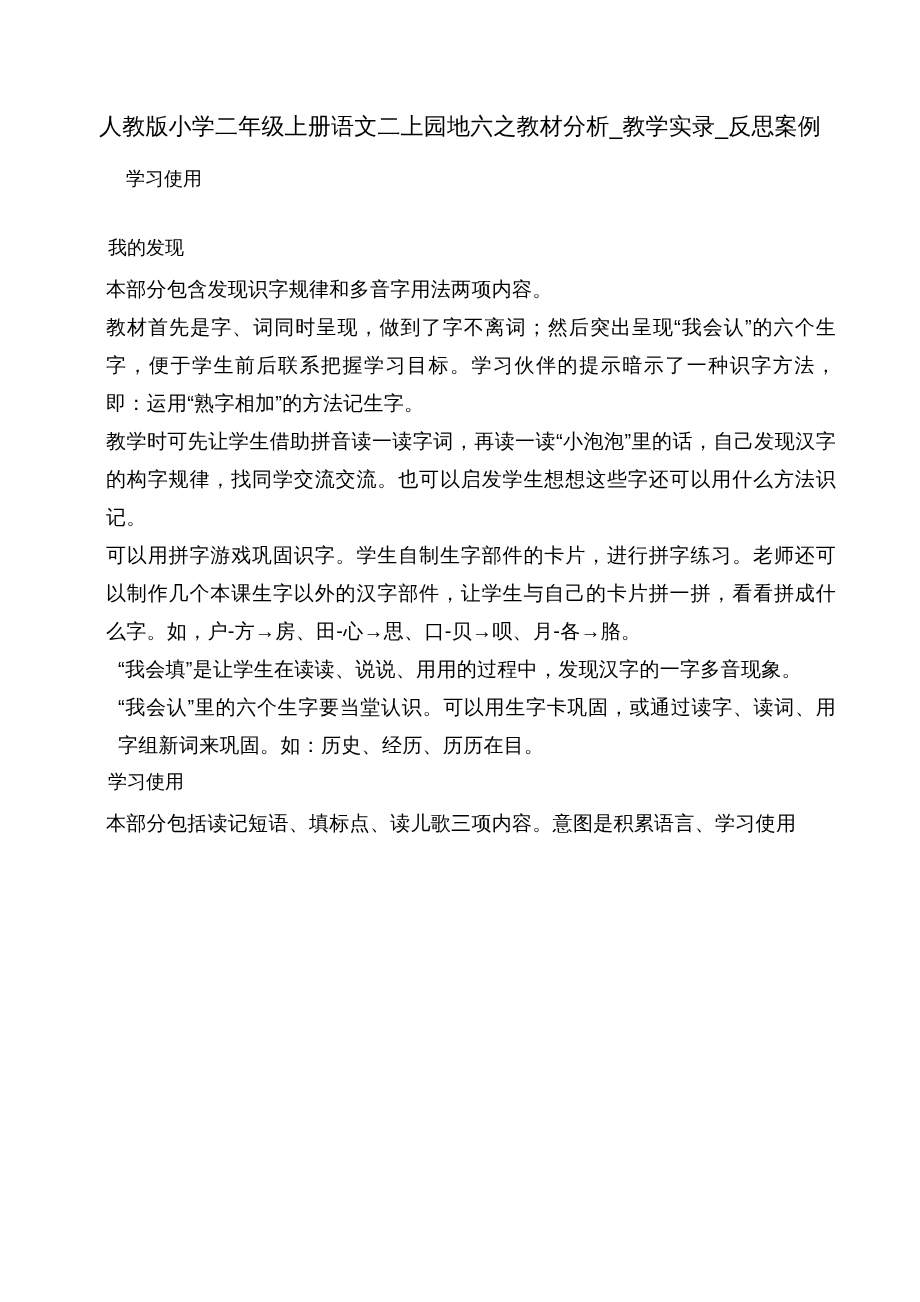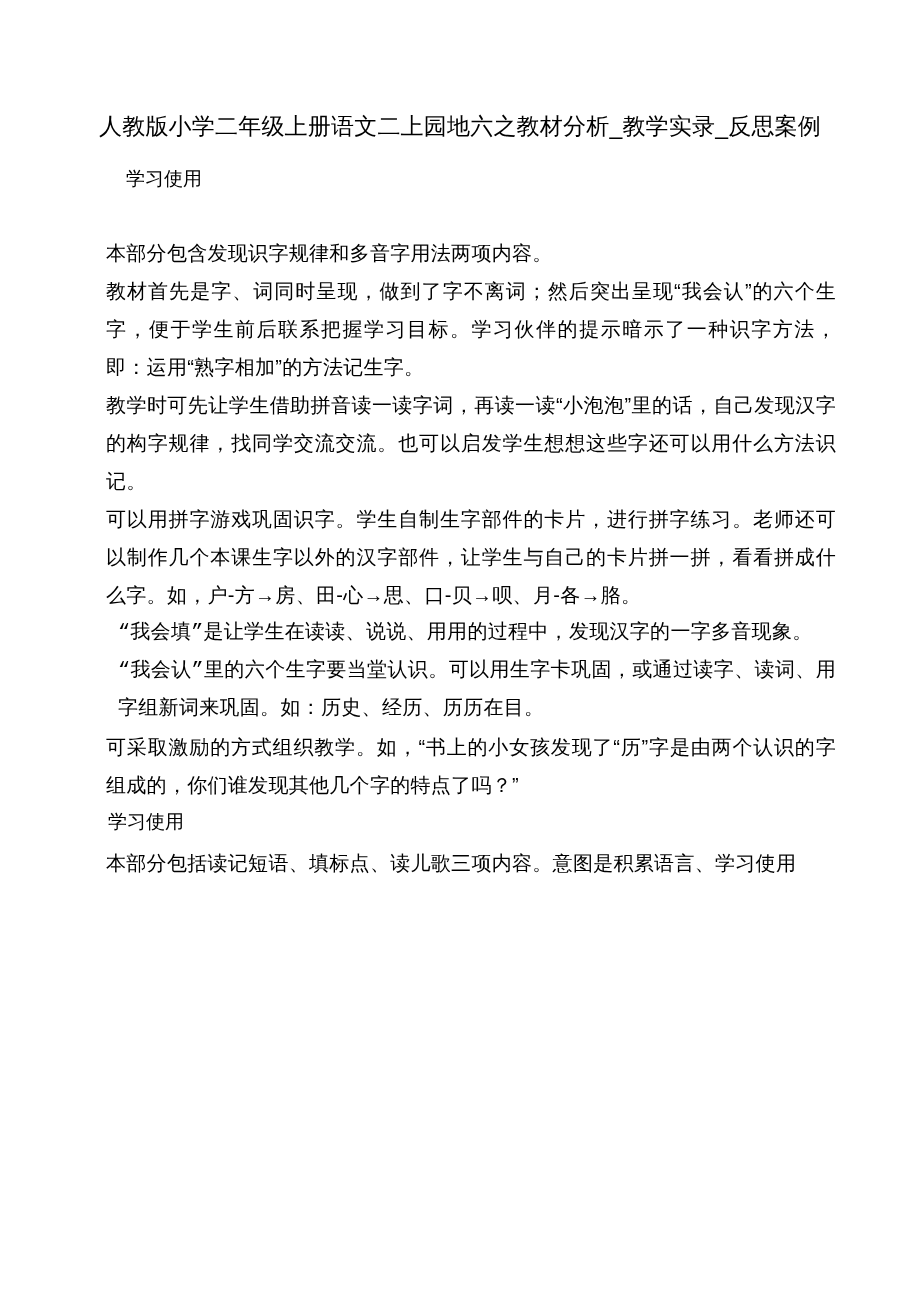--- a/index.html
+++ b/index.html
@@ -48,46 +48,45 @@
     font-size: 20px;
     line-height: 38px;
     margin: 0;
     padding-left: 22px;
     text-align: justify;
     text-justify: inter-ideograph;
     letter-spacing: 0.3px;
   }
   .para.indent2 {
     padding-left: 34px;
-    font-family: Liberation Mono, monospace;
   }
   .para-block {
     margin-top: 4px;
   }
 </style>
 </head>
 <body>
 
 <div class="page">
 
   <h1 class="doc-title">人教版小学二年级上册语文二上园地六之教材分析_教学实录_反思案例</h1>
 
   <div class="subtitle">学习使用</div>
 
   <div class="spacer"></div>
 
   <div class="section">
+    <div class="heading">我的发现</div>
     <div class="para-block">
       <p class="para">本部分包含发现识字规律和多音字用法两项内容。</p>
       <p class="para">教材首先是字、词同时呈现，做到了字不离词；然后突出呈现“我会认”的六个生字，便于学生前后联系把握学习目标。学习伙伴的提示暗示了一种识字方法，即：运用“熟字相加”的方法记生字。</p>
       <p class="para">教学时可先让学生借助拼音读一读字词，再读一读“小泡泡”里的话，自己发现汉字的构字规律，找同学交流交流。也可以启发学生想想这些字还可以用什么方法识记。</p>
       <p class="para">可以用拼字游戏巩固识字。学生自制生字部件的卡片，进行拼字练习。老师还可以制作几个本课生字以外的汉字部件，让学生与自己的卡片拼一拼，看看拼成什么字。如，户-方→房、田-心→思、口-贝→呗、月-各→胳。</p>
       <p class="para indent2">“我会填”是让学生在读读、说说、用用的过程中，发现汉字的一字多音现象。</p>
       <p class="para indent2">“我会认”里的六个生字要当堂认识。可以用生字卡巩固，或通过读字、读词、用字组新词来巩固。如：历史、经历、历历在目。</p>
-      <p class="para">可采取激励的方式组织教学。如，“书上的小女孩发现了“历”字是由两个认识的字组成的，你们谁发现其他几个字的特点了吗？”</p>
     </div>
   </div>
 
   <div class="section">
     <div class="heading">学习使用</div>
     <div class="para-block">
       <p class="para">本部分包括读记短语、填标点、读儿歌三项内容。意图是积累语言、学习使用</p>
     </div>
   </div>
 

